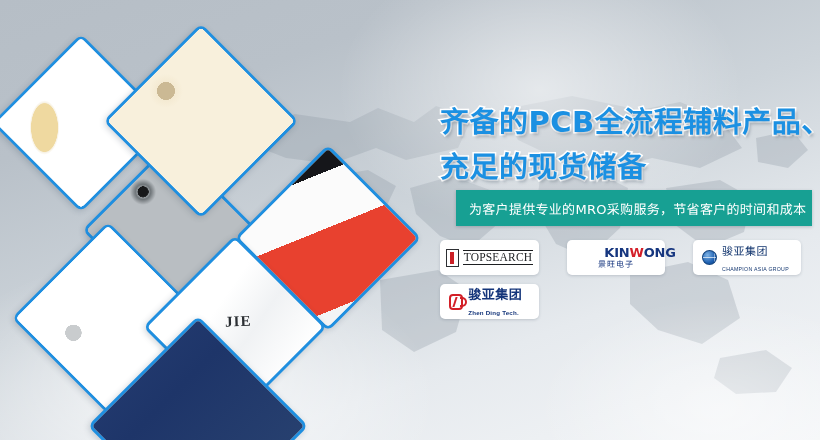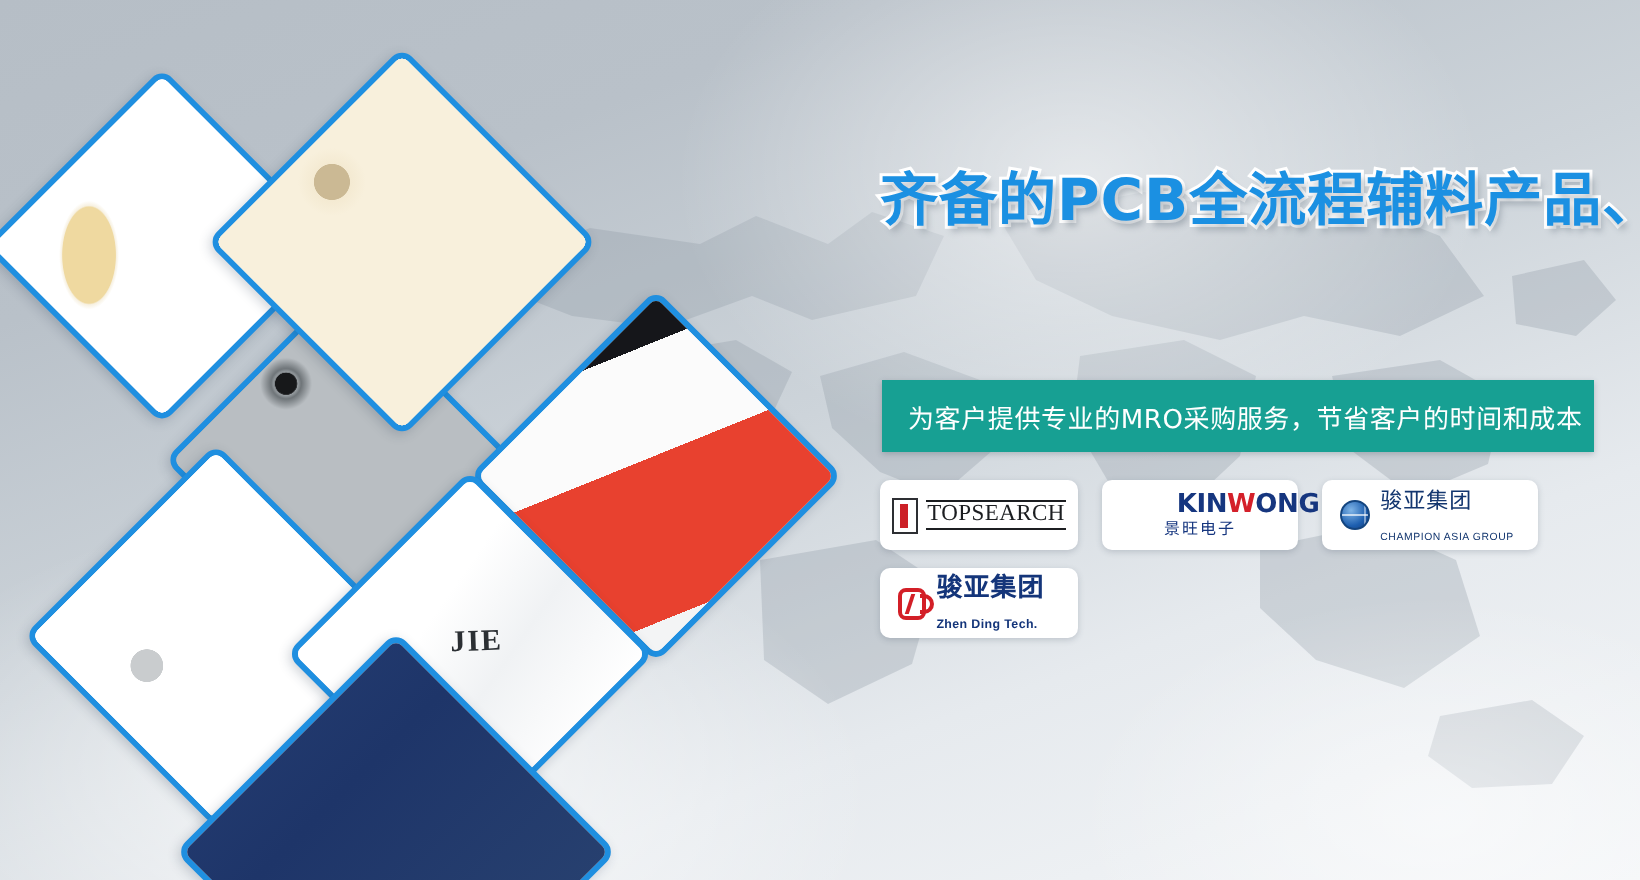--- a/index.html
+++ b/index.html
@@ -103,41 +103,41 @@
     background:linear-gradient(135deg,#2a4379 0%,#1e3569 40%,#27406f 70%,#16284f 100%);
   }
   .t7 .dots{position:absolute;left:26%;top:22%;transform:rotate(-45deg);}
   .t7 .dots i{display:block;width:4px;height:4px;border-radius:50%;
     background:#e9eef5;margin:0 0 5px 6px;}
 
   
   .content{position:absolute;left:430px;top:0;width:390px;height:440px;}
 
   .headline{
-    position:absolute;left:10px;top:78px;width:380px;
+    position:absolute;left:10px;top:100px;width:380px;
     font-family:"DejaVu Sans","Liberation Sans",sans-serif;
     font-weight:700;font-size:29px;line-height:45px;
     color:#1b90e2;letter-spacing:.5px;white-space:nowrap;
     -webkit-text-stroke:3px #ffffff;paint-order:stroke fill;
     text-shadow:2px 3px 3px rgba(80,95,110,.35);
   }
   .headline .l2{display:block;}
 
   .subbar{
-    position:absolute;left:11px;top:190px;width:356px;height:36px;
+    position:absolute;left:26px;top:190px;width:356px;height:36px;
     background:#17a093;display:flex;align-items:center;
     box-shadow:0 1px 3px rgba(40,60,70,.25);
   }
   .subbar span{
     color:#ffffff;font-size:13px;letter-spacing:.3px;padding-left:13px;
     font-family:"DejaVu Sans","Liberation Sans",sans-serif;white-space:nowrap;
   }
 
   .logos{position:absolute;left:10px;top:240px;width:380px;}
-  .logo-row{display:flex;gap:12px;margin-bottom:9px;}
+  .logo-row{display:flex;gap:28px;margin-bottom:9px;}
   .badge{
     background:#ffffff;border-radius:5px;
     box-shadow:0 1px 3px rgba(60,75,90,.22);
     height:35px;display:flex;align-items:center;justify-content:center;
     padding:0 9px;box-sizing:border-box;
   }
   .b1{width:99px;} .b2{width:98px;} .b3{width:108px;} .b4{width:99px;}
 
   
   .ts{display:flex;align-items:center;gap:4px;}
@@ -245,20 +245,21 @@
             <i></i>
           </span>
         </div>
     </div>
   </div>
 
   <div class="content">
 
     <div class="headline">
       <span>齐备的PCB全流程辅料产品、</span>
+      <span class="l2">充足的现货储备</span>
     </div>
 
     <div class="subbar">
       <span>为客户提供专业的MRO采购服务，节省客户的时间和成本</span>
     </div>
 
     <div class="logos">
       <div class="logo-row">
 
         <div class="badge b1">

